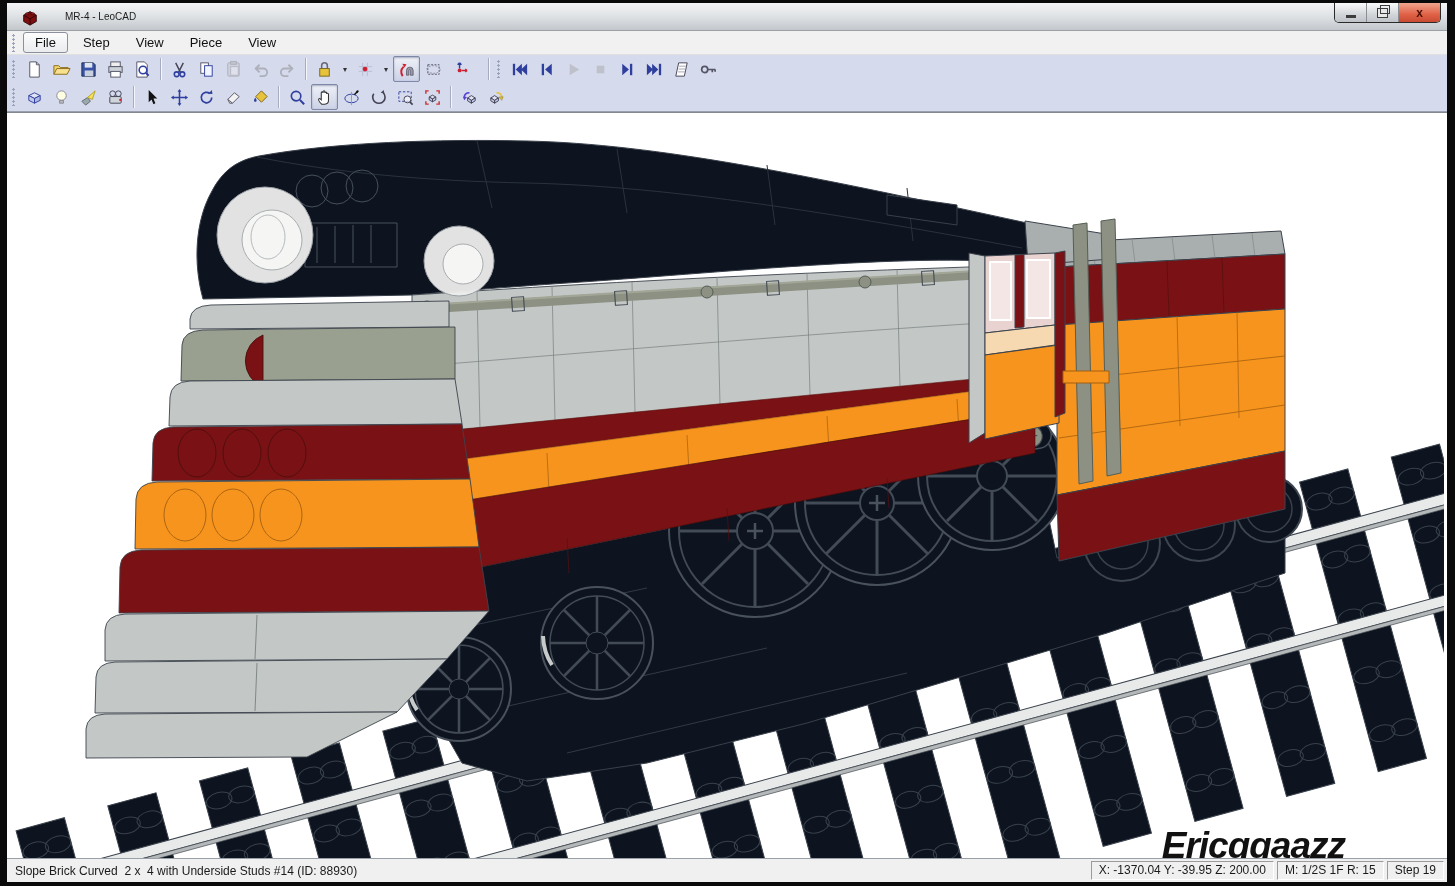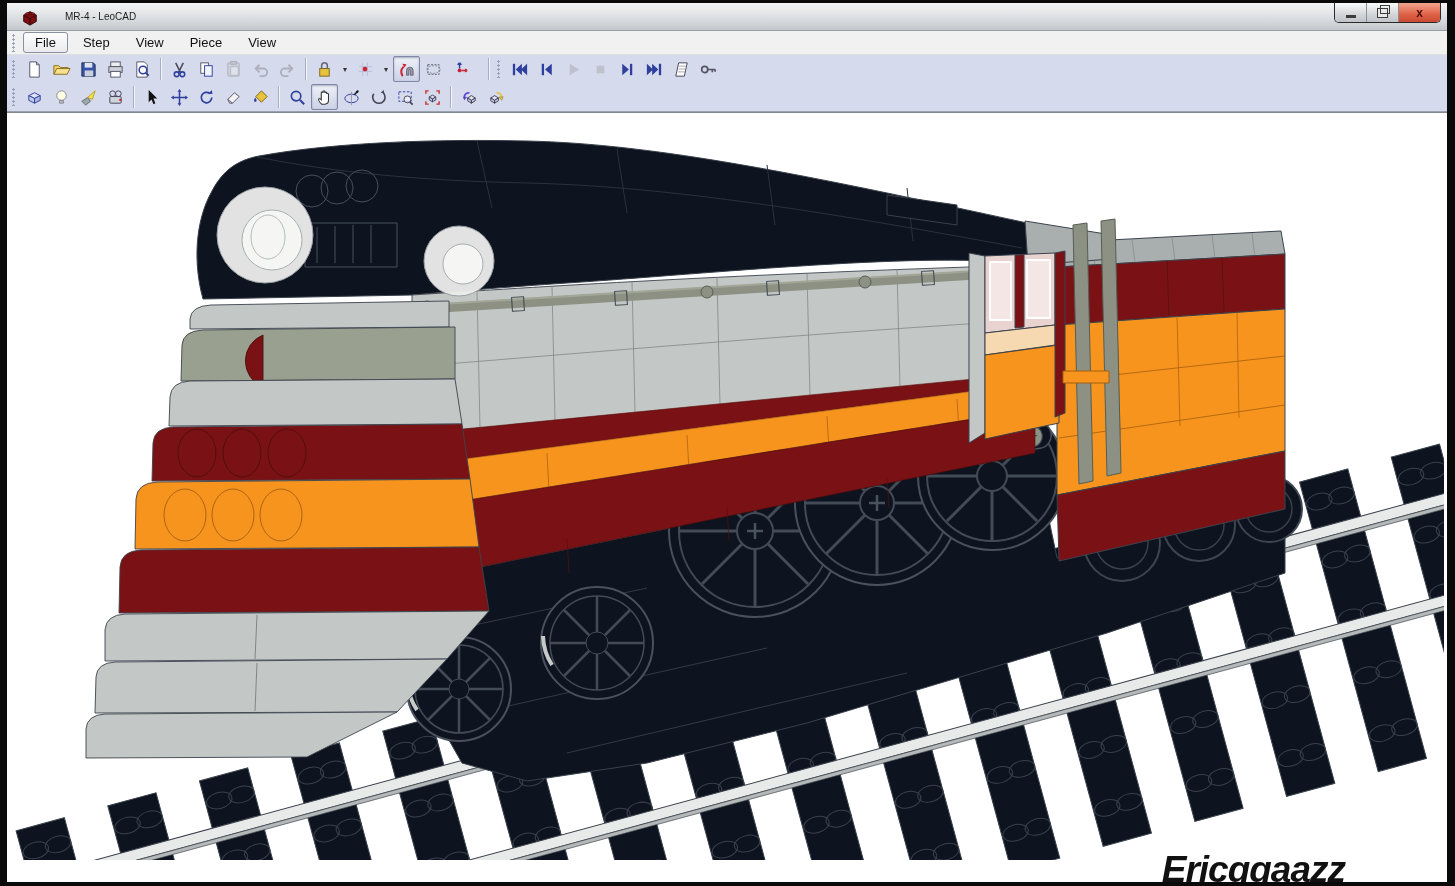--- a/index.html
+++ b/index.html
@@ -573,15 +573,21 @@
         <g>
           <path d="M1066,112 L1080,110 L1086,368 L1072,371 Z" fill="#8c9184" stroke="#555e55"></path>
           <path d="M1094,108 L1108,106 L1114,360 L1100,363 Z" fill="#8c9184" stroke="#555e55"></path>
           <rect x="1056" y="258" width="46" height="12" fill="#f7941d" stroke="#a35f10"></rect>
         </g>
       </g>
     </svg>
     <div class="watermark">Ericqqaazz</div>
   </div>
 
+  <div class="statusbar">
+    <div class="status-part">Slope Brick Curved  2 x  4 with Underside Studs #14 (ID: 88930)</div>
+    <div class="status-cell">X: -1370.04 Y: -39.95 Z: 200.00</div>
+    <div class="status-cell">M: 1/2S 1F R: 15</div>
+    <div class="status-cell">Step 19</div>
+  </div>
 
 </div>
 </div>
 
 </body></html>

